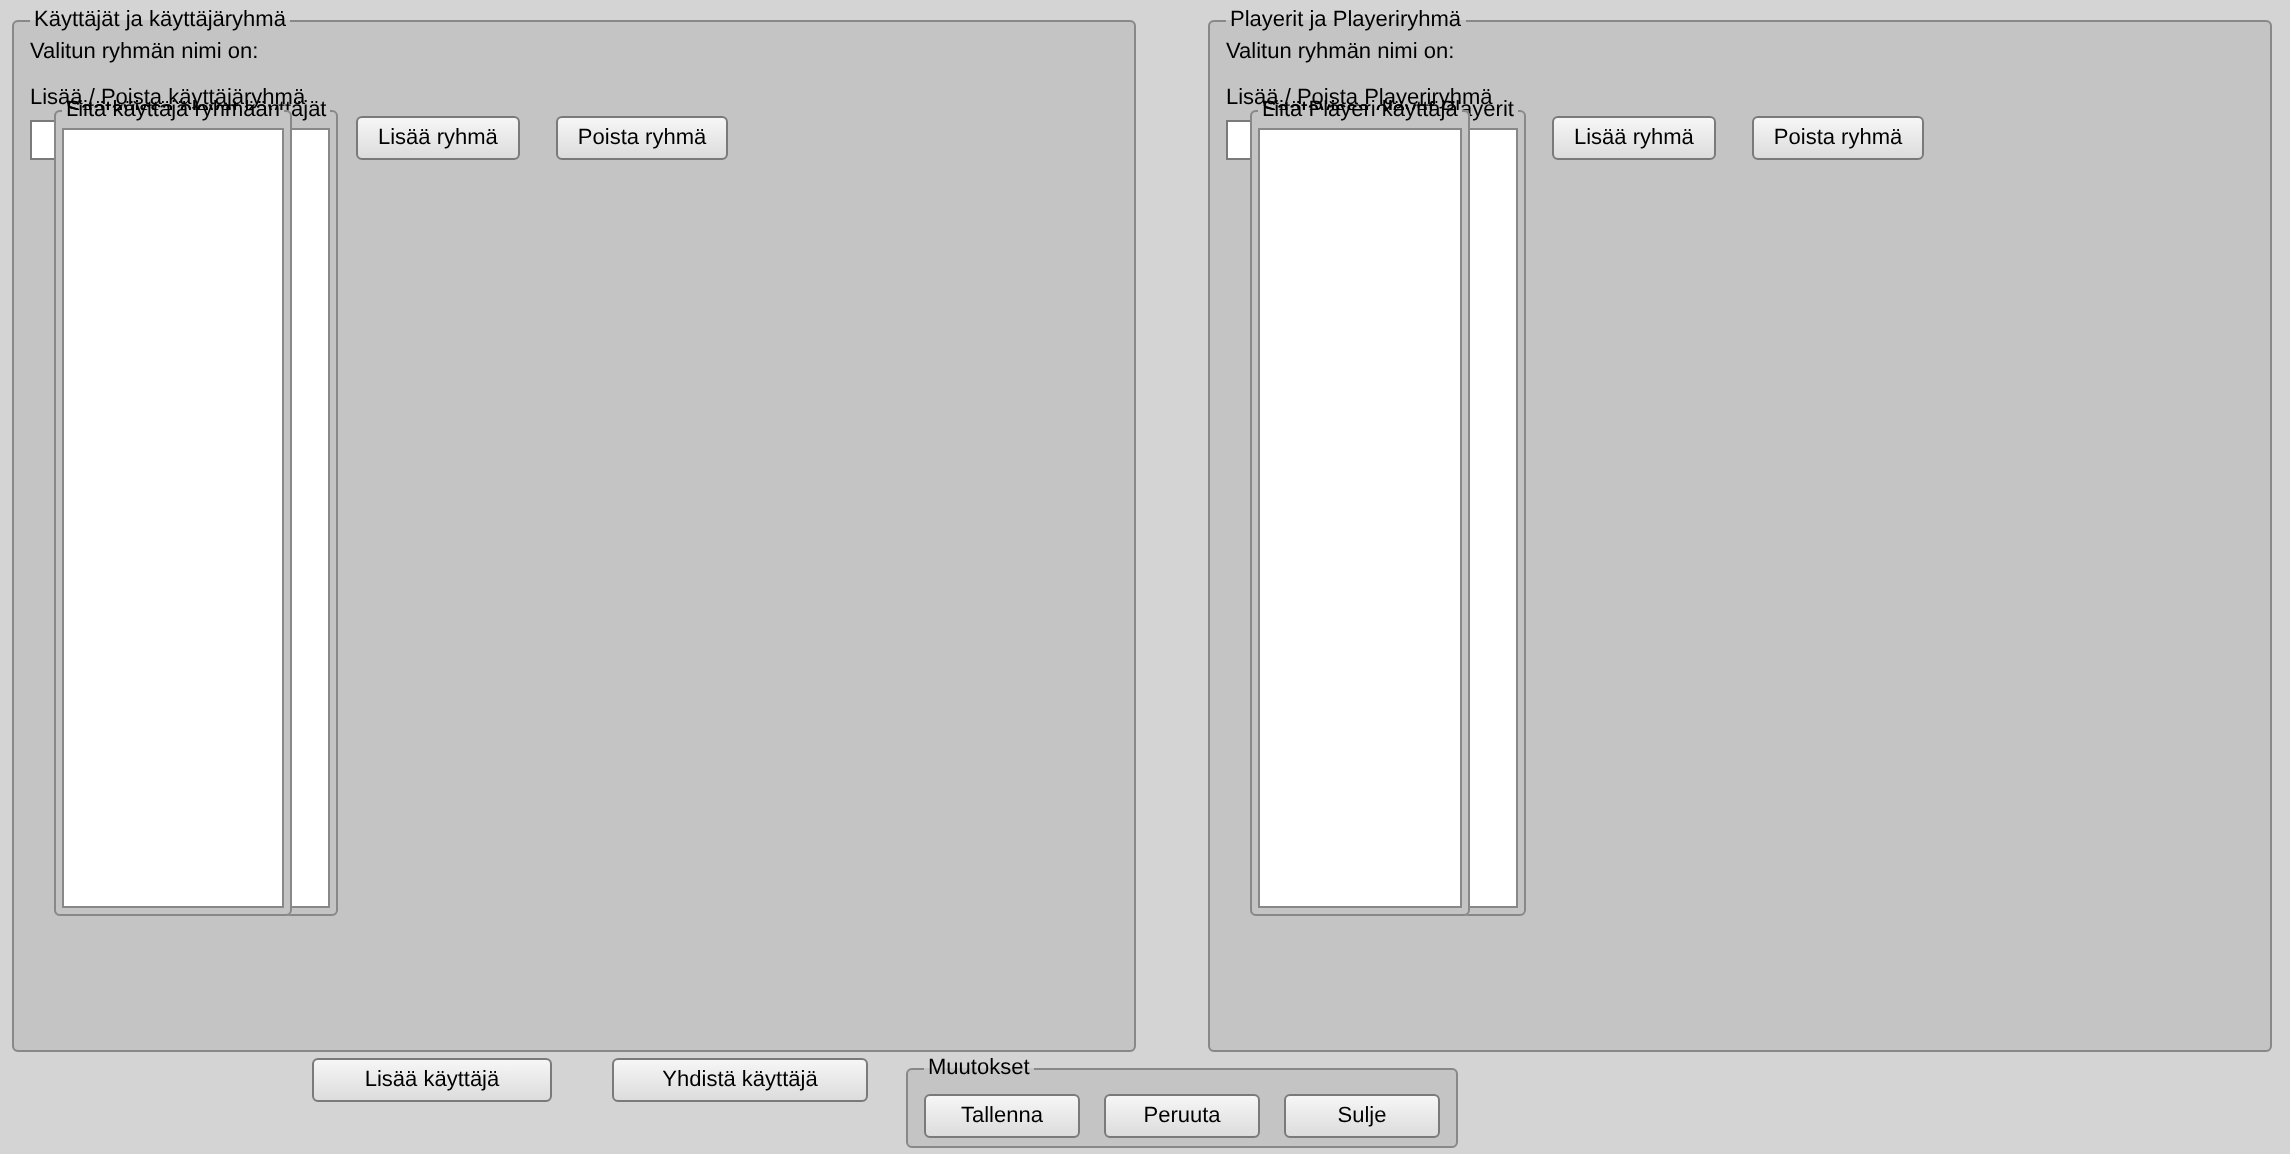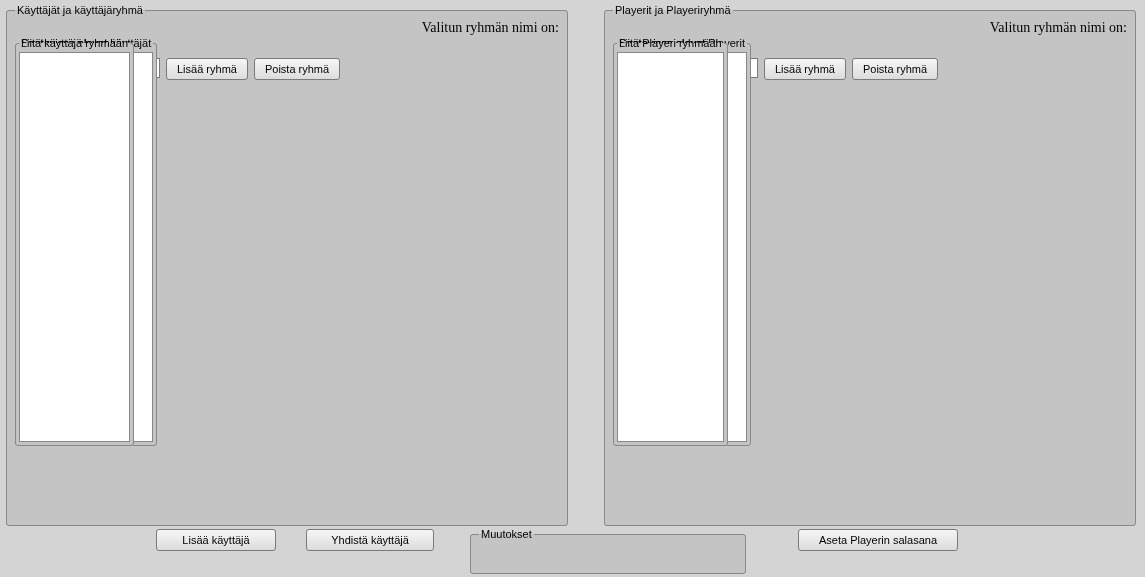--- a/index.html
+++ b/index.html
@@ -33,36 +33,35 @@
       width: 562px;
       height: 522px;
     }
     .panel-right {
       top: 4px;
       left: 604px;
       width: 532px;
       height: 522px;
     }
     .header-row {
-      text-align: right;
-      font-size: 14px;
+      text-align: left;
+      font-size: 11px;
       margin-bottom: 3px;
       height: 14px;
-      font-family: Liberation Serif, serif;
     }
     .lists-row {
       display: flex;
       gap: 6px;
     }
     .list-fs {
       border: 1px solid #888;
       border-radius: 3px;
       background: #c4c4c4;
       padding: 3px;
-      margin: 0;
+      margin: 12px;
       flex: 1 1 0;
     }
     .list-fs > legend {
       font-size: 11px;
       padding: 0 2px;
     }
     .listbox {
       width: 100%;
       height: 390px;
       background: #fff;
@@ -77,22 +76,22 @@
     }
     .addremove-row {
       margin-top: 6px;
     }
     .addremove-label {
       font-size: 11px;
       margin-bottom: 3px;
     }
     .addremove-controls {
       display: flex;
-      align-items: flex-start;
-      gap: 6px;
+      align-items: flex-end;
+      gap: 18px;
     }
     input[type="text"] {
       height: 20px;
       border: 1px solid #7a7a7a;
       background: #fff;
       font-size: 11px;
       padding: 0 3px;
     }
     button {
       font-family: Tahoma, Arial, sans-serif;
@@ -109,21 +108,21 @@
       bottom: -26px;
       width: 100%;
       display: flex;
       justify-content: center;
       gap: 30px;
     }
     .panel-right .bottom-btn-row { gap: 12px; }
     .changes-fs {
       position: absolute;
       top: 528px;
-      left: 470px;
+      left: 453px;
       width: 276px;
       height: 46px;
       border: 1px solid #888;
       border-radius: 3px;
       background: #c4c4c4;
       padding: 5px 8px 6px 8px;
     }
     .changes-fs legend { font-size: 11px; padding: 0 2px; }
     .changes-btns {
       display: flex;
@@ -179,32 +178,34 @@
       <legend>Saatavissa olevat</legend>
       <div class="listbox"></div>
     </fieldset>
     <fieldset class="list-fs">
       <legend>Saatavissa olevat Playerit</legend>
       <div class="listbox">
           <div class="list-item">Fiscal Player64</div>
         </div>
     </fieldset>
     <fieldset class="list-fs">
-      <legend>Liitä Playeri ryhmään</legend>
+      <legend>Liitä Playeri käyttäjä</legend>
       <div class="listbox"></div>
     </fieldset>
   </div>
   <div class="addremove-row">
     <div class="addremove-label">Lisää / Poista Playeriryhmä</div>
     <div class="addremove-controls">
       <input type="text" style="width: 145px;" value="">
       <button>Lisää ryhmä</button>
       <button>Poista ryhmä</button>
     </div>
   </div>
-  <div class="bottom-btn-row">
-    <button style="width:160px">Aseta Playerin salasana</button>
-  </div>
 </fieldset>
 
 <fieldset class="changes-fs">
   <legend>Muutokset</legend>
+  <div class="changes-btns">
+    <button>Tallenna</button>
+    <button>Peruuta</button>
+    <button>Sulje</button>
+  </div>
 </fieldset>
 
 </body></html>

